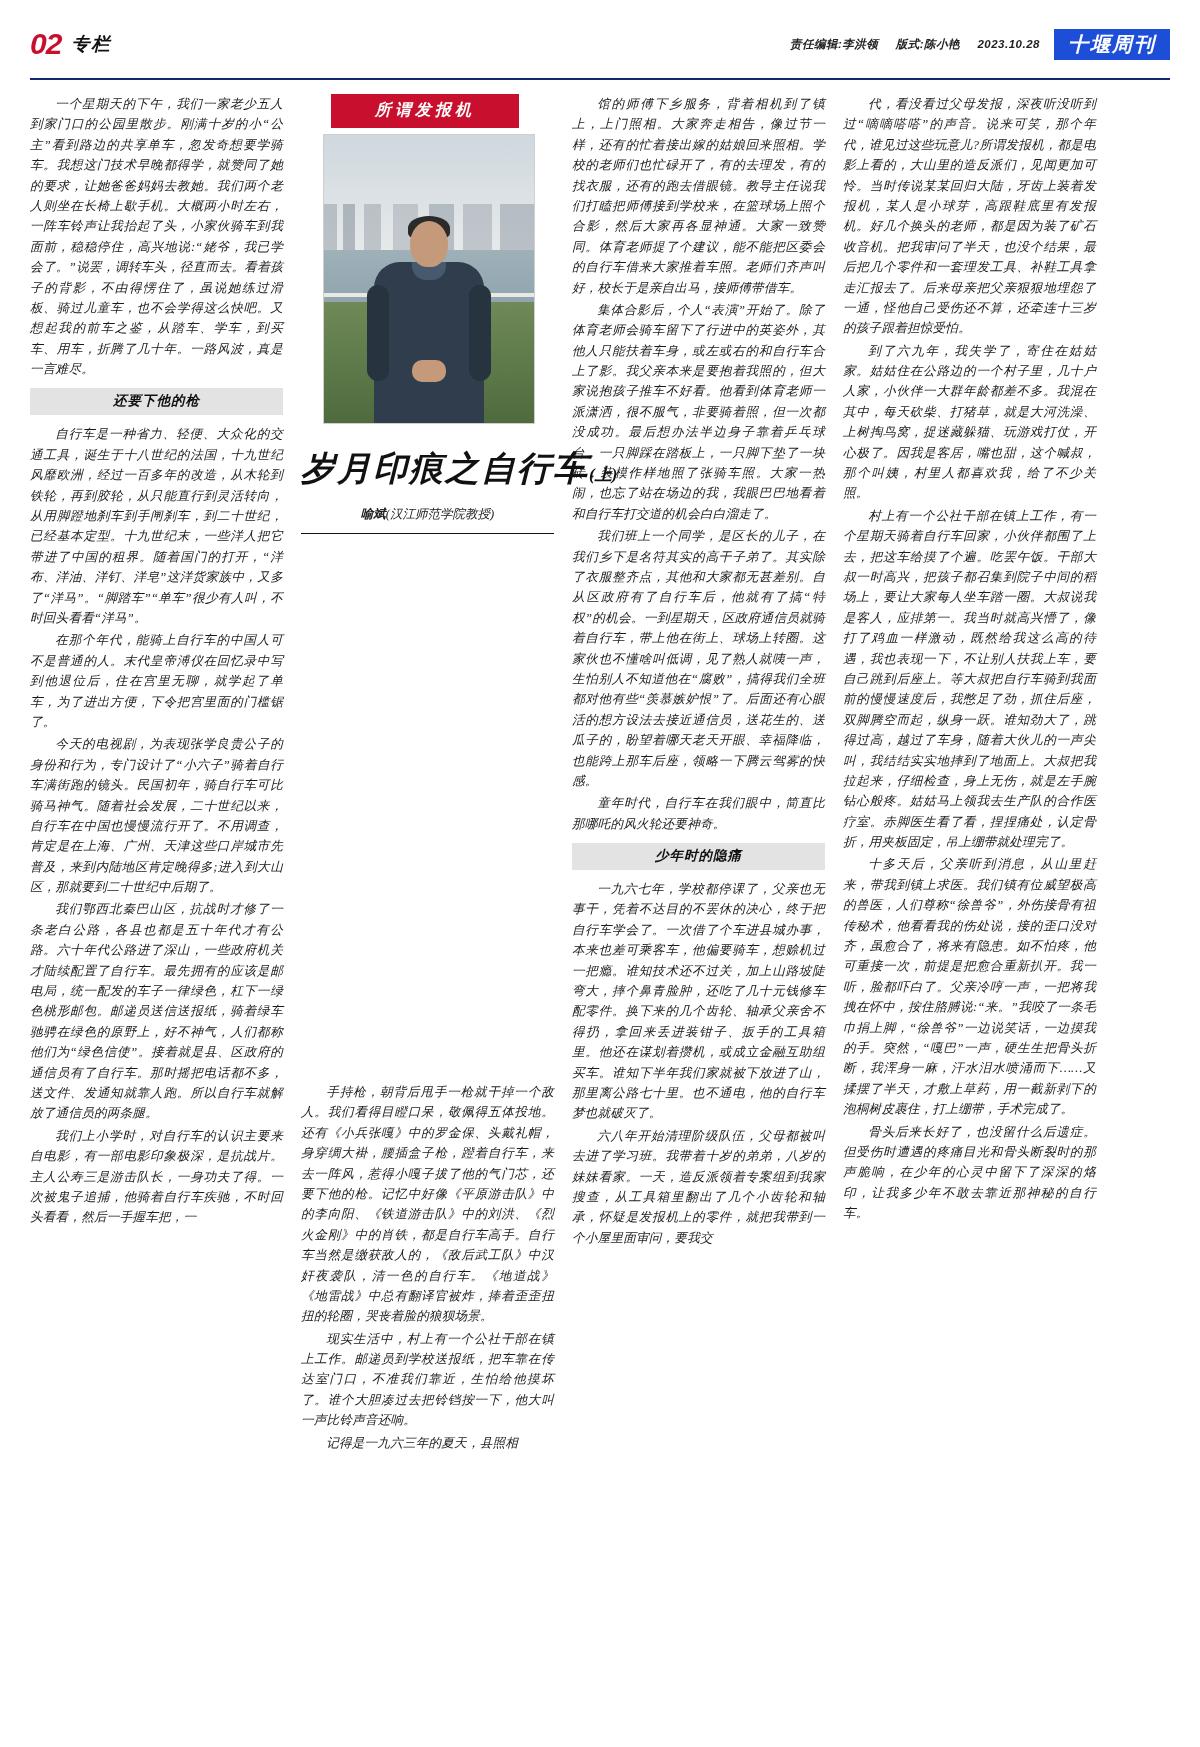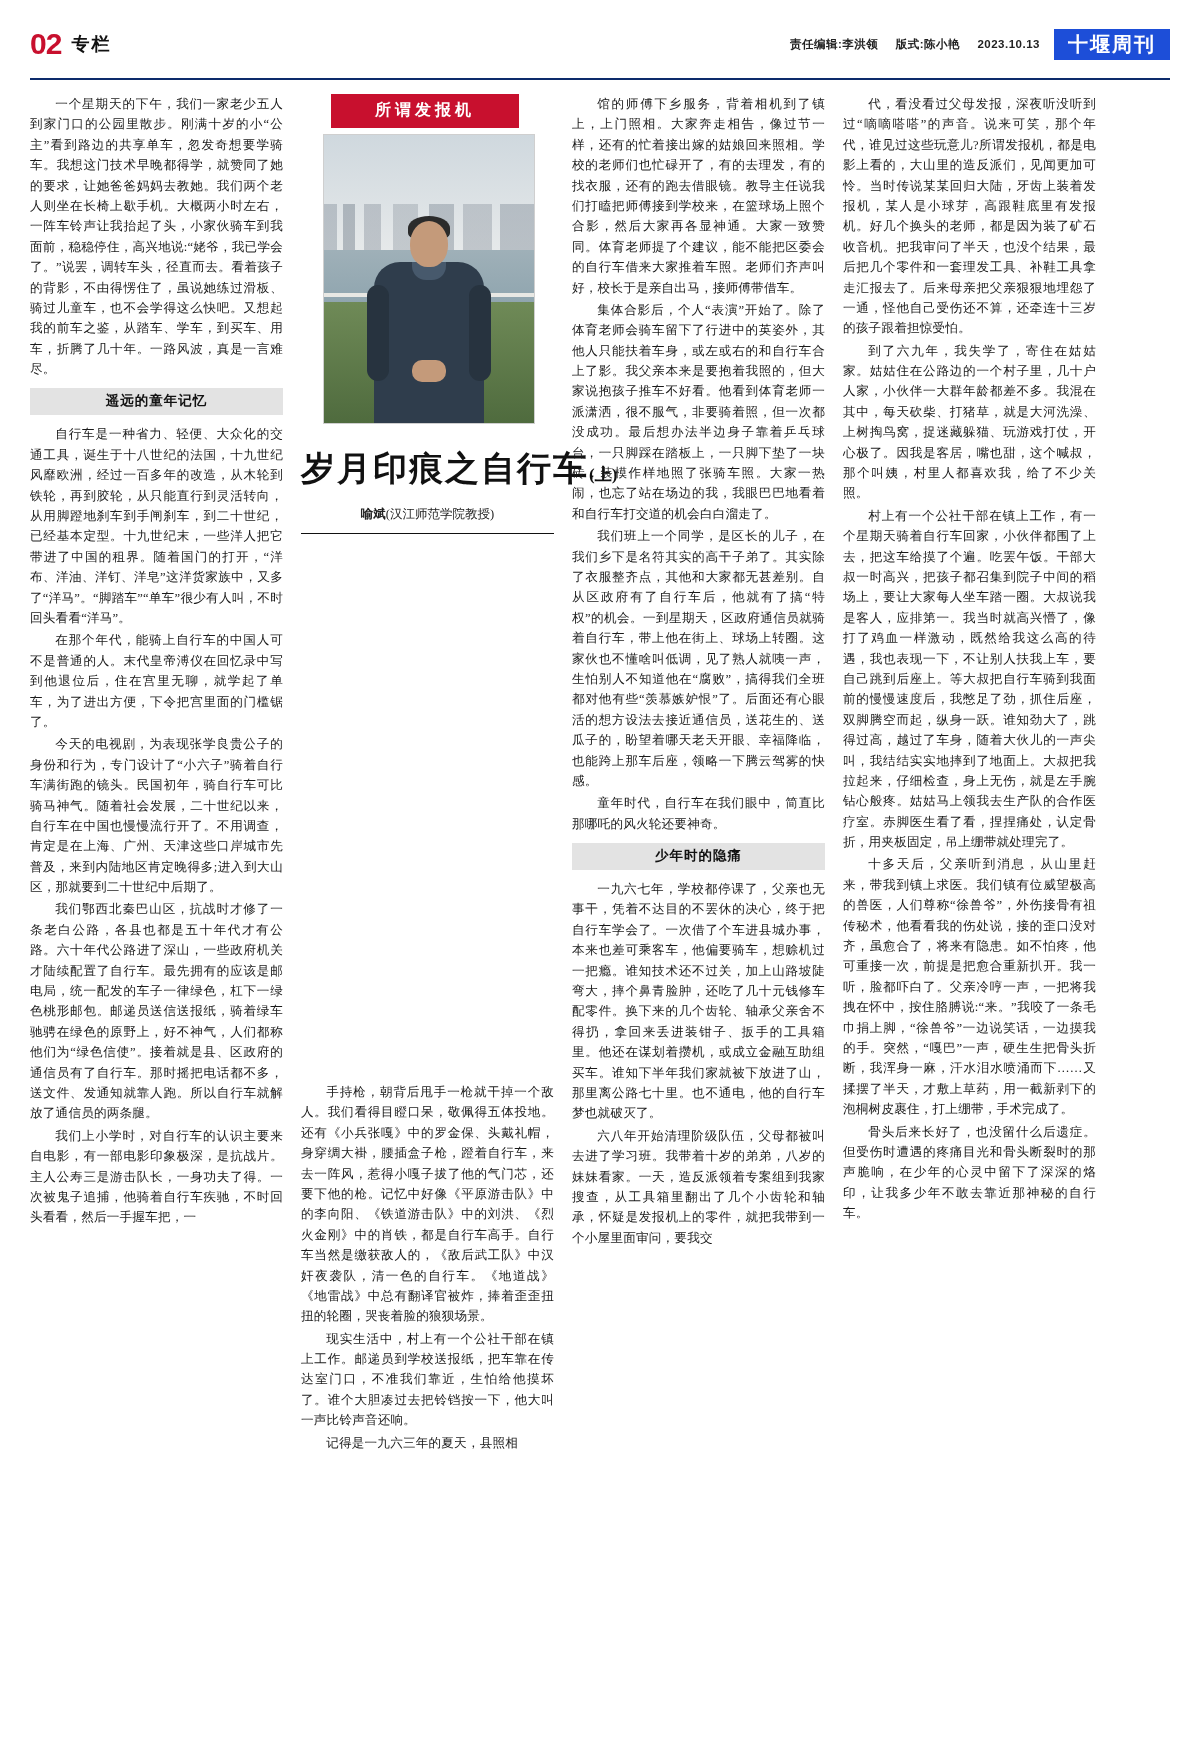--- a/index.html
+++ b/index.html
@@ -14,20 +14,21 @@
     color: #1a1a1a;
     position: relative;
     overflow: hidden;
   }
   .page {
     width: 1200px;
     height: 1747px;
     position: relative;
     box-sizing: border-box;
     padding: 0 30px;
+    font-style: italic;
   }
 
   
   .masthead {
     display: flex;
     align-items: center;
     height: 56px;
     padding-top: 16px;
   }
   .page-num {
@@ -222,31 +223,31 @@
 
   <div class="masthead">
     <div class="page-num">02</div>
     <div class="section-name">专栏</div>
     <div class="masthead-spacer"></div>
     <div class="credits">
       <span>责任编辑:李洪领</span>
       <span class="sep"></span>
       <span>版式:陈小艳</span>
       <span class="sep"></span>
-      <span>2023.10.13</span>
+      <span>2023.10.28</span>
     </div>
     <div class="paper-logo">十堰周刊</div>
   </div>
   <div class="rule-top"></div>
 
   <div class="cols">
 
     <div class="col">
       <p class="body">一个星期天的下午，我们一家老少五人到家门口的公园里散步。刚满十岁的小“公主”看到路边的共享单车，忽发奇想要学骑车。我想这门技术早晚都得学，就赞同了她的要求，让她爸爸妈妈去教她。我们两个老人则坐在长椅上歇手机。大概两小时左右，一阵车铃声让我抬起了头，小家伙骑车到我面前，稳稳停住，高兴地说:“姥爷，我已学会了。”说罢，调转车头，径直而去。看着孩子的背影，不由得愣住了，虽说她练过滑板、骑过儿童车，也不会学得这么快吧。又想起我的前车之鉴，从踏车、学车，到买车、用车，折腾了几十年。一路风波，真是一言难尽。</p>
-      <div class="subhead">遥远的童年记忆</div>
+      <div class="subhead">还要下他的枪</div>
       <p class="body">自行车是一种省力、轻便、大众化的交通工具，诞生于十八世纪的法国，十九世纪风靡欧洲，经过一百多年的改造，从木轮到铁轮，再到胶轮，从只能直行到灵活转向，从用脚蹬地刹车到手闸刹车，到二十世纪，已经基本定型。十九世纪末，一些洋人把它带进了中国的租界。随着国门的打开，“洋布、洋油、洋钉、洋皂”这洋货家族中，又多了“洋马”。“脚踏车”“单车”很少有人叫，不时回头看看“洋马”。</p>
       <p class="body">在那个年代，能骑上自行车的中国人可不是普通的人。末代皇帝溥仪在回忆录中写到他退位后，住在宫里无聊，就学起了单车，为了进出方便，下令把宫里面的门槛锯了。</p>
       <p class="body">今天的电视剧，为表现张学良贵公子的身份和行为，专门设计了“小六子”骑着自行车满街跑的镜头。民国初年，骑自行车可比骑马神气。随着社会发展，二十世纪以来，自行车在中国也慢慢流行开了。不用调查，肯定是在上海、广州、天津这些口岸城市先普及，来到内陆地区肯定晚得多;进入到大山区，那就要到二十世纪中后期了。</p>
       <p class="body">我们鄂西北秦巴山区，抗战时才修了一条老白公路，各县也都是五十年代才有公路。六十年代公路进了深山，一些政府机关才陆续配置了自行车。最先拥有的应该是邮电局，统一配发的车子一律绿色，杠下一绿色桃形邮包。邮递员送信送报纸，骑着绿车驰骋在绿色的原野上，好不神气，人们都称他们为“绿色信使”。接着就是县、区政府的通信员有了自行车。那时摇把电话都不多，送文件、发通知就靠人跑。所以自行车就解放了通信员的两条腿。</p>
       <p class="body">我们上小学时，对自行车的认识主要来自电影，有一部电影印象极深，是抗战片。主人公寿三是游击队长，一身功夫了得。一次被鬼子追捕，他骑着自行车疾驰，不时回头看看，然后一手握车把，一</p>
     </div>
 
     <div class="col">
       <div class="red-banner">所谓发报机</div>
 

